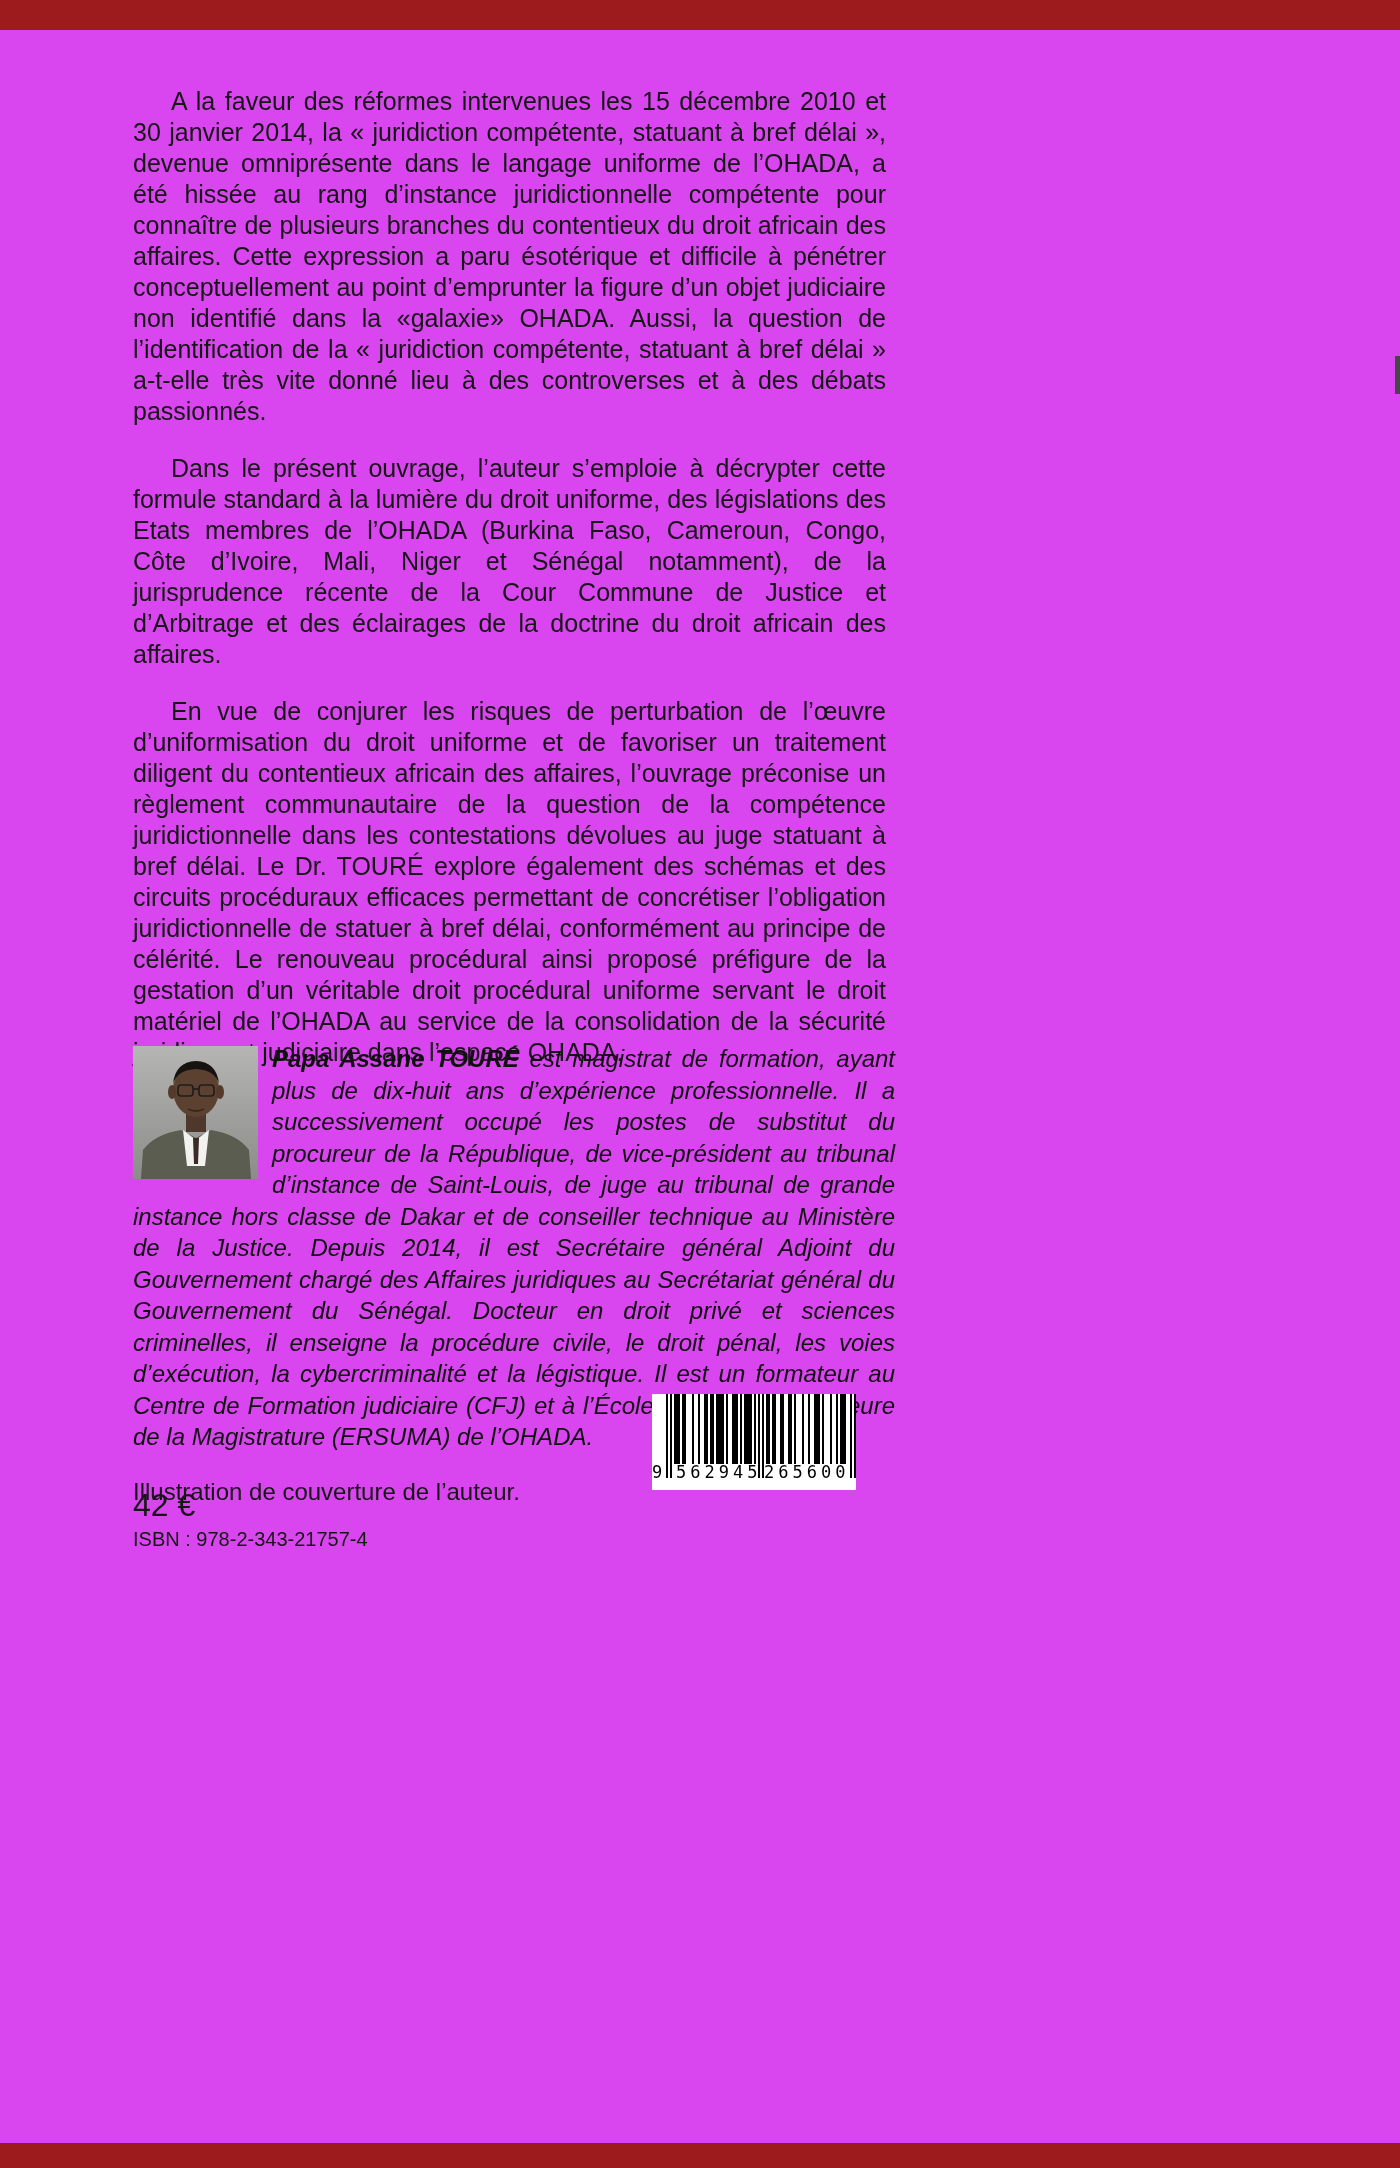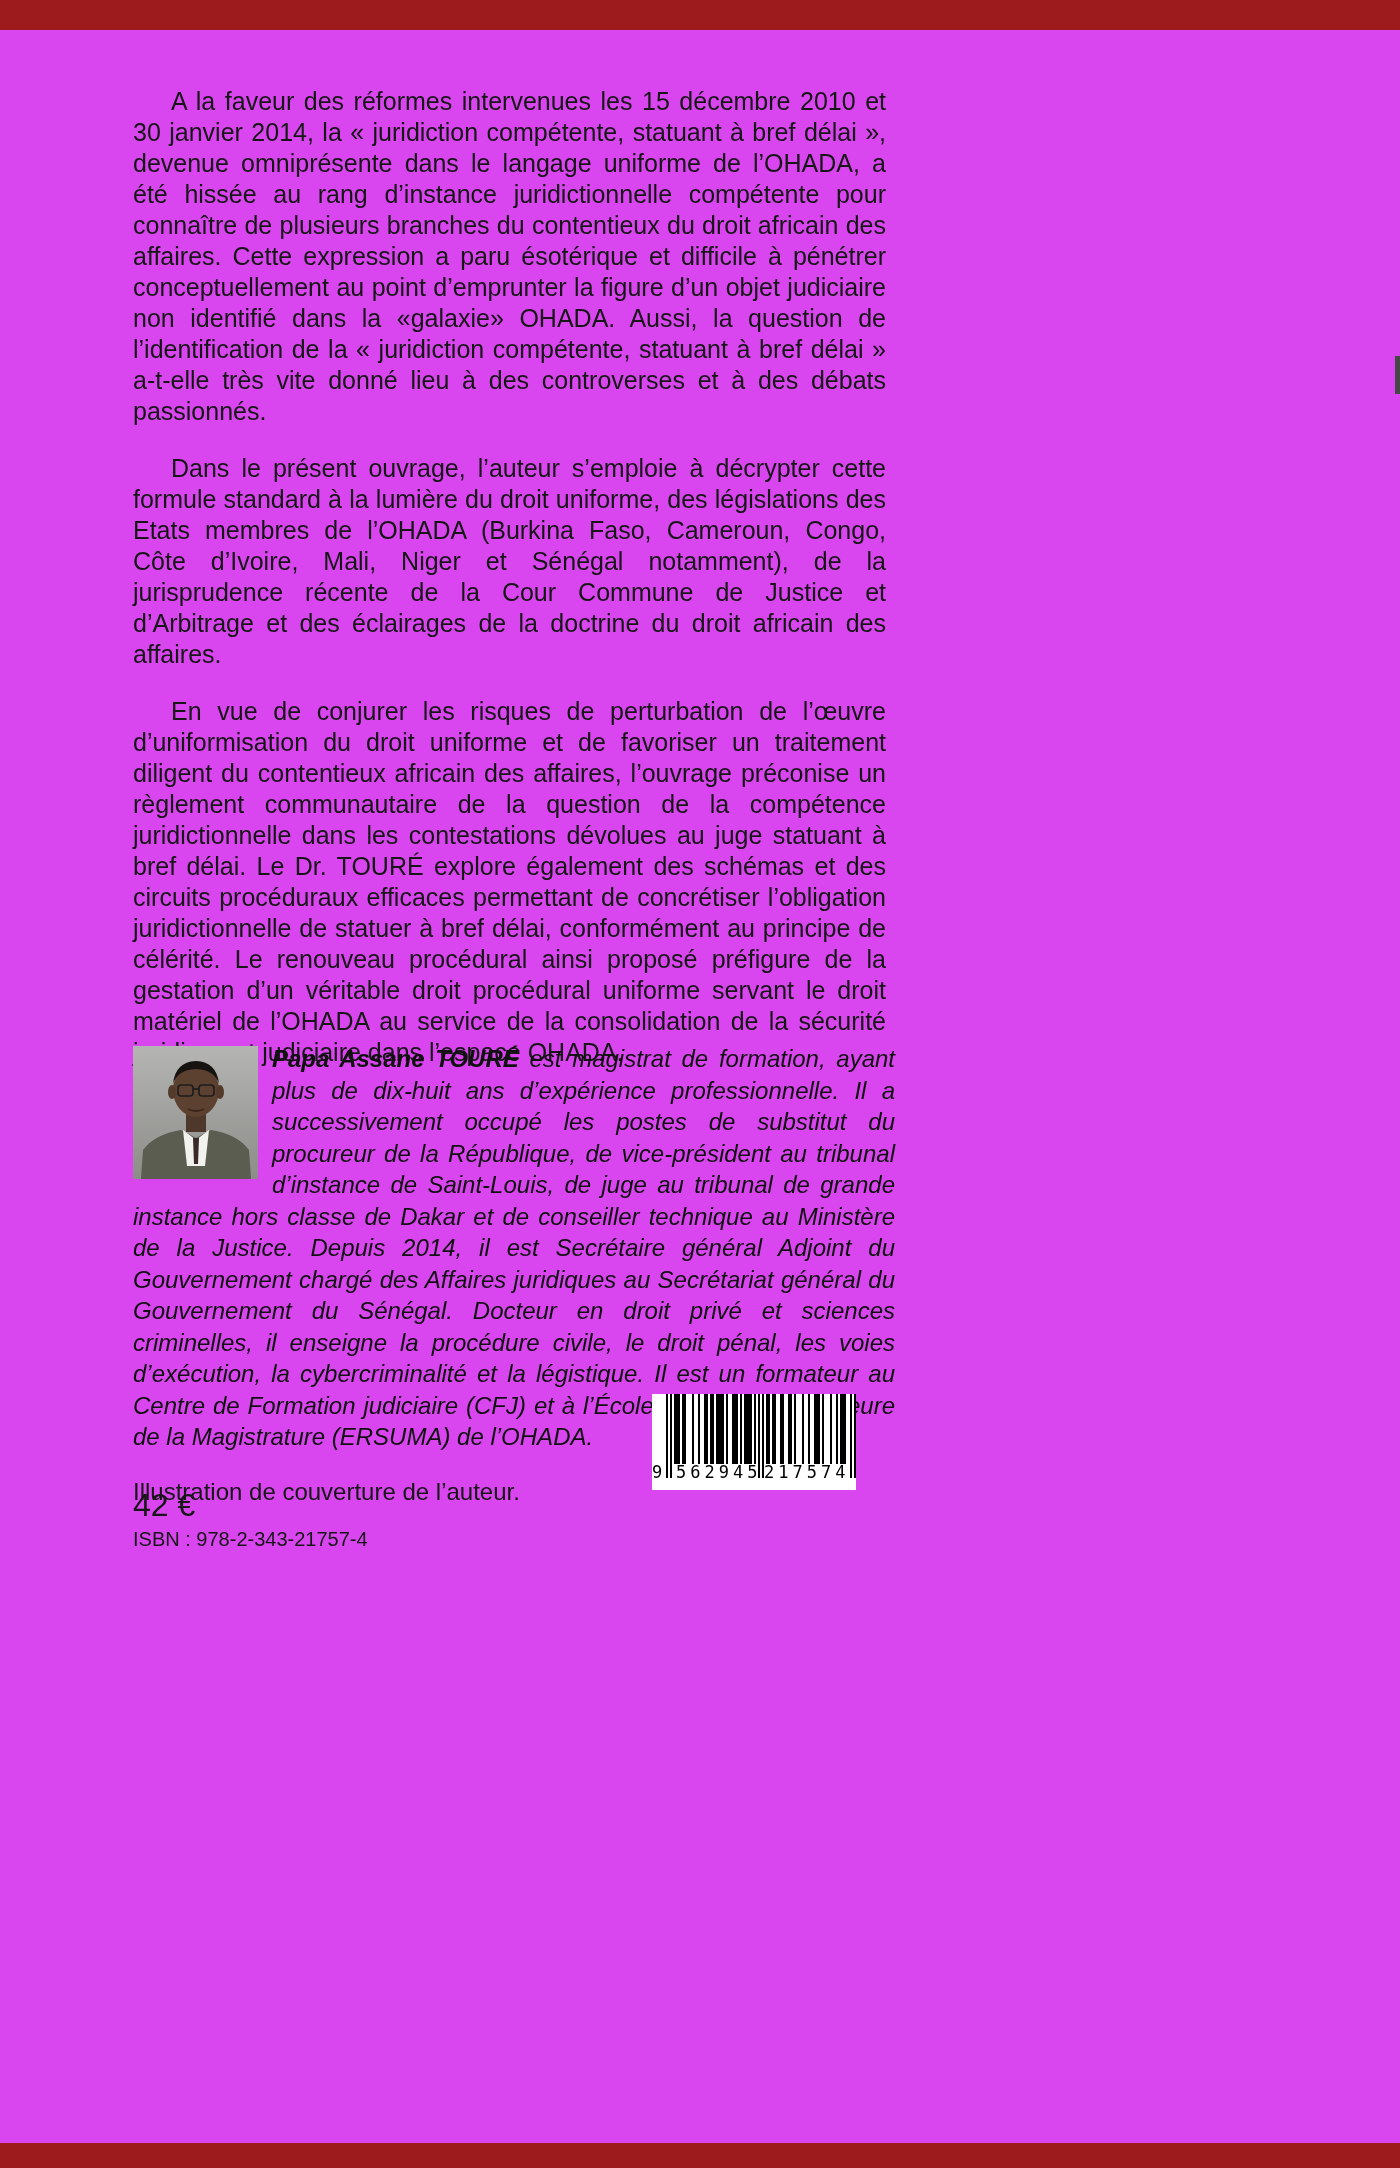--- a/index.html
+++ b/index.html
@@ -208,18 +208,18 @@
         <rect x="164" y="0" width="2" height="70" fill="#000"></rect>
         <rect x="170" y="0" width="2" height="70" fill="#000"></rect>
         <rect x="174" y="0" width="2" height="70" fill="#000"></rect>
         <rect x="176" y="0" width="2" height="70" fill="#000"></rect>
         <rect x="178" y="0" width="2" height="70" fill="#000"></rect>
         <rect x="184" y="0" width="2" height="84" fill="#000"></rect>
         <rect x="188" y="0" width="2" height="84" fill="#000"></rect>
       </svg>
     <span class="bc-digit bc-first">9</span>
     <span class="bc-digit bc-left">562945</span>
-    <span class="bc-digit bc-right">217574</span>
+    <span class="bc-digit bc-right">265600</span>
   </div>
 
   <div class="band bottom"></div>
 
 </div>
 
 </body></html>

